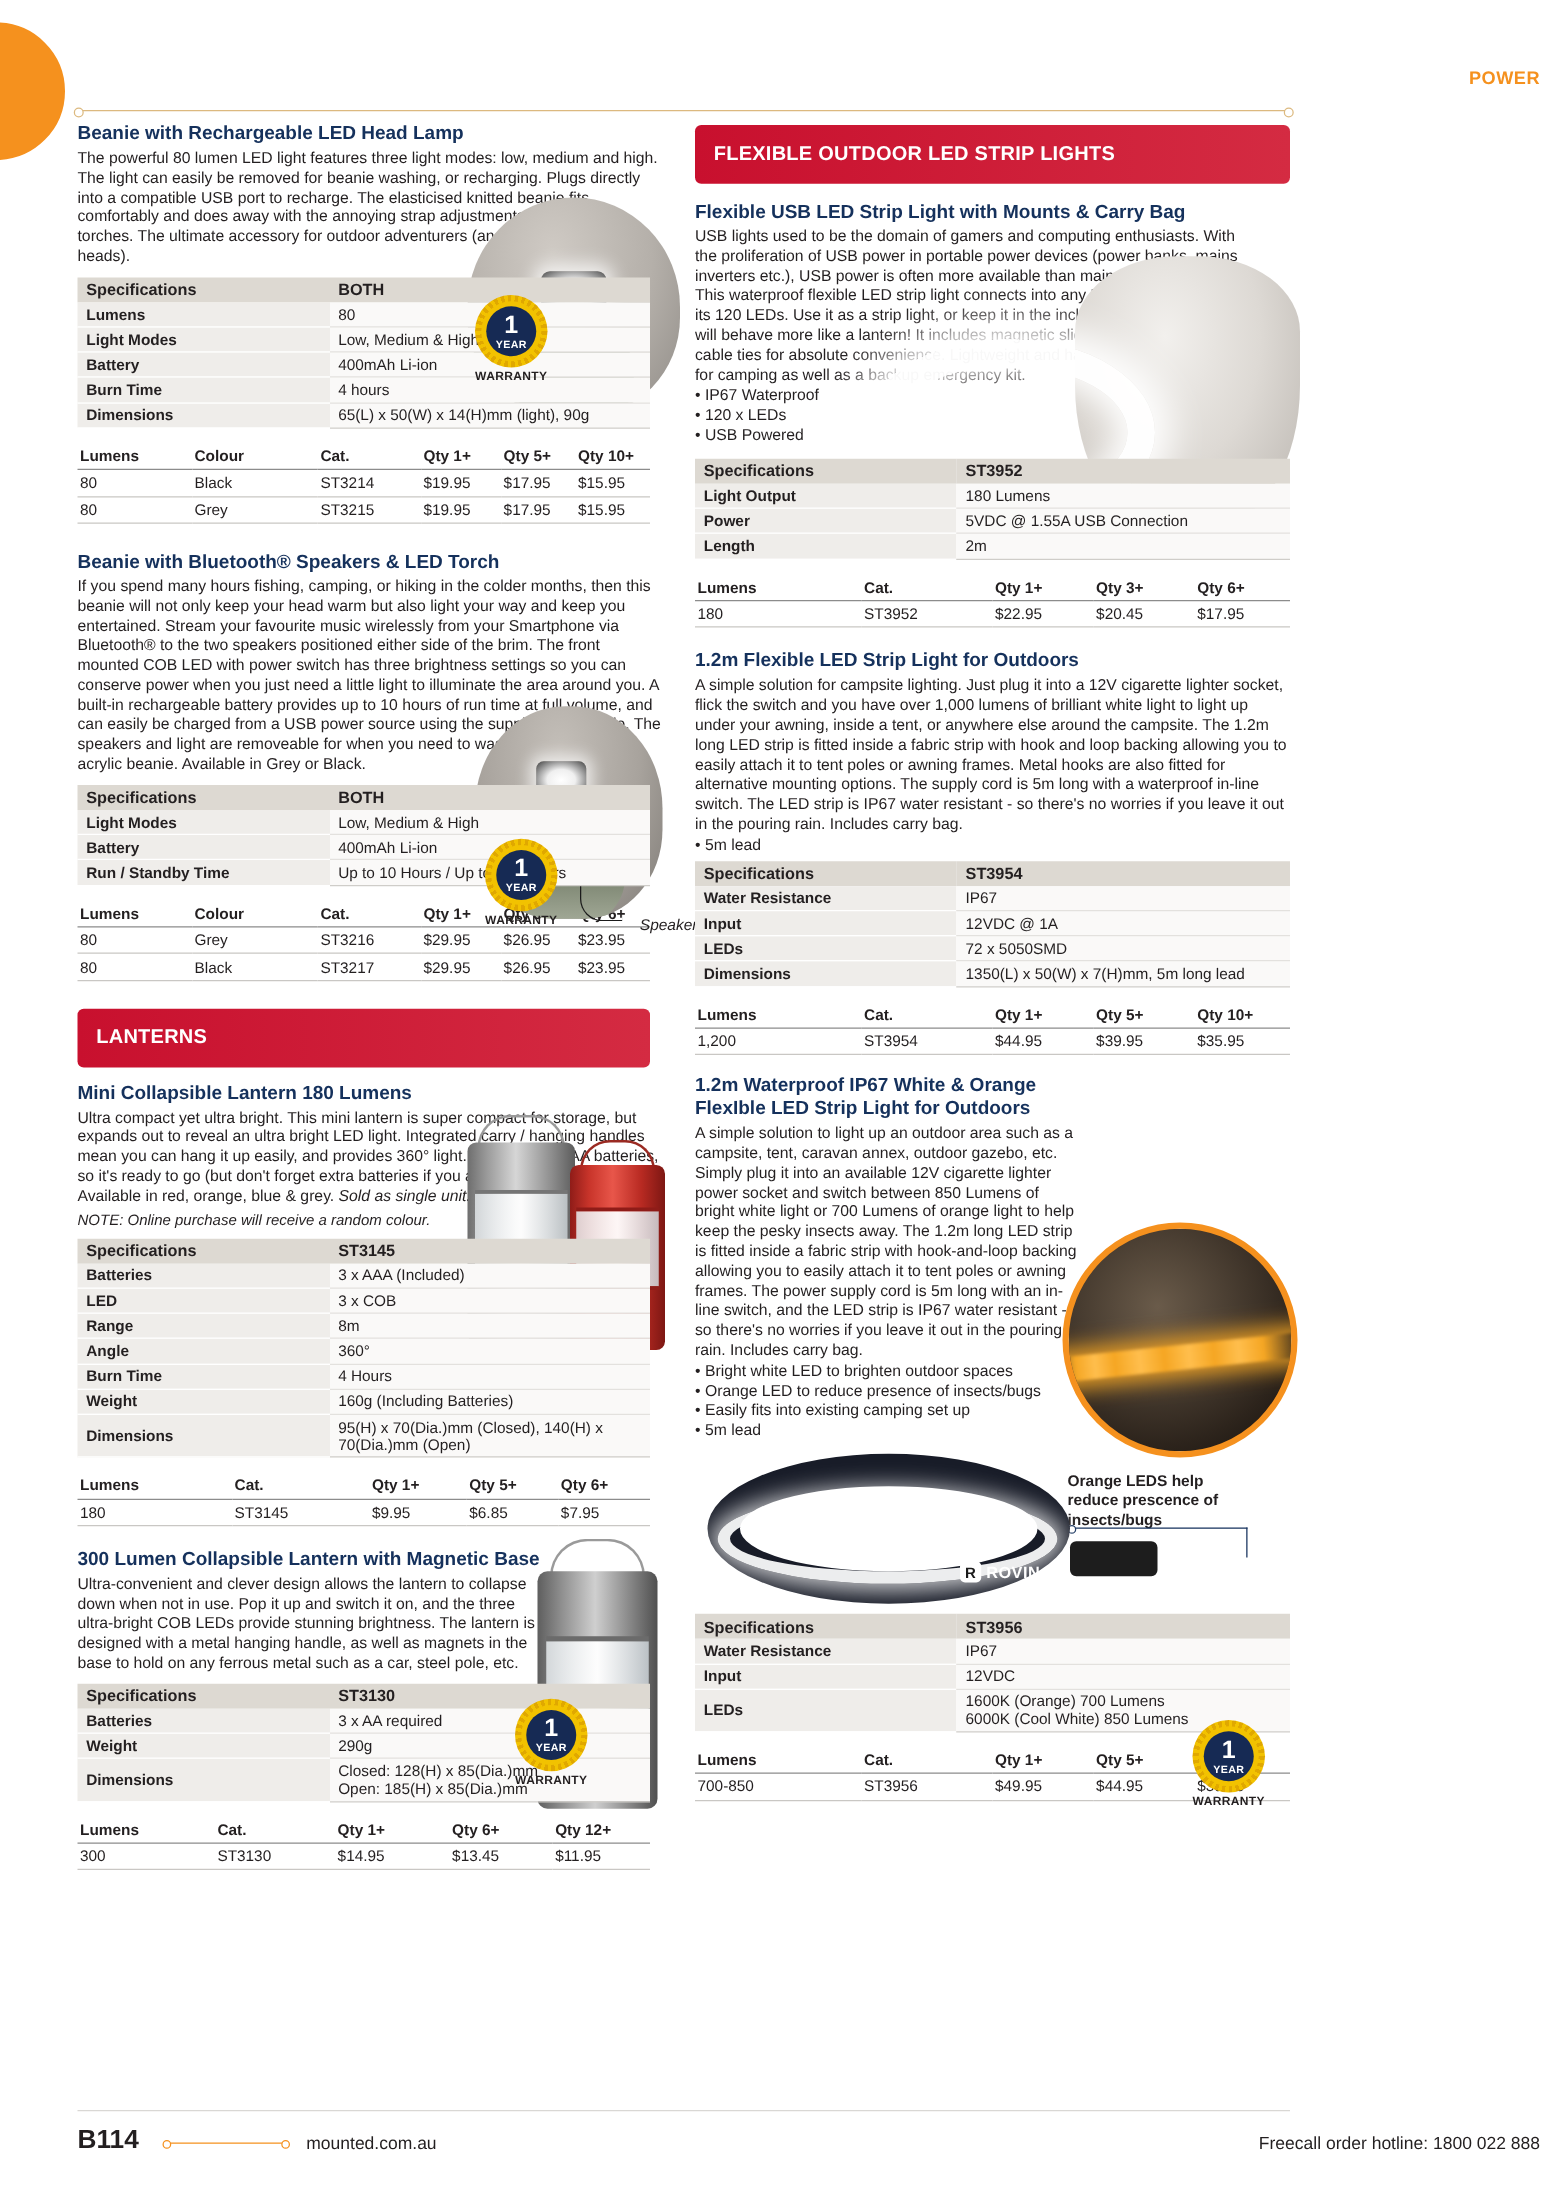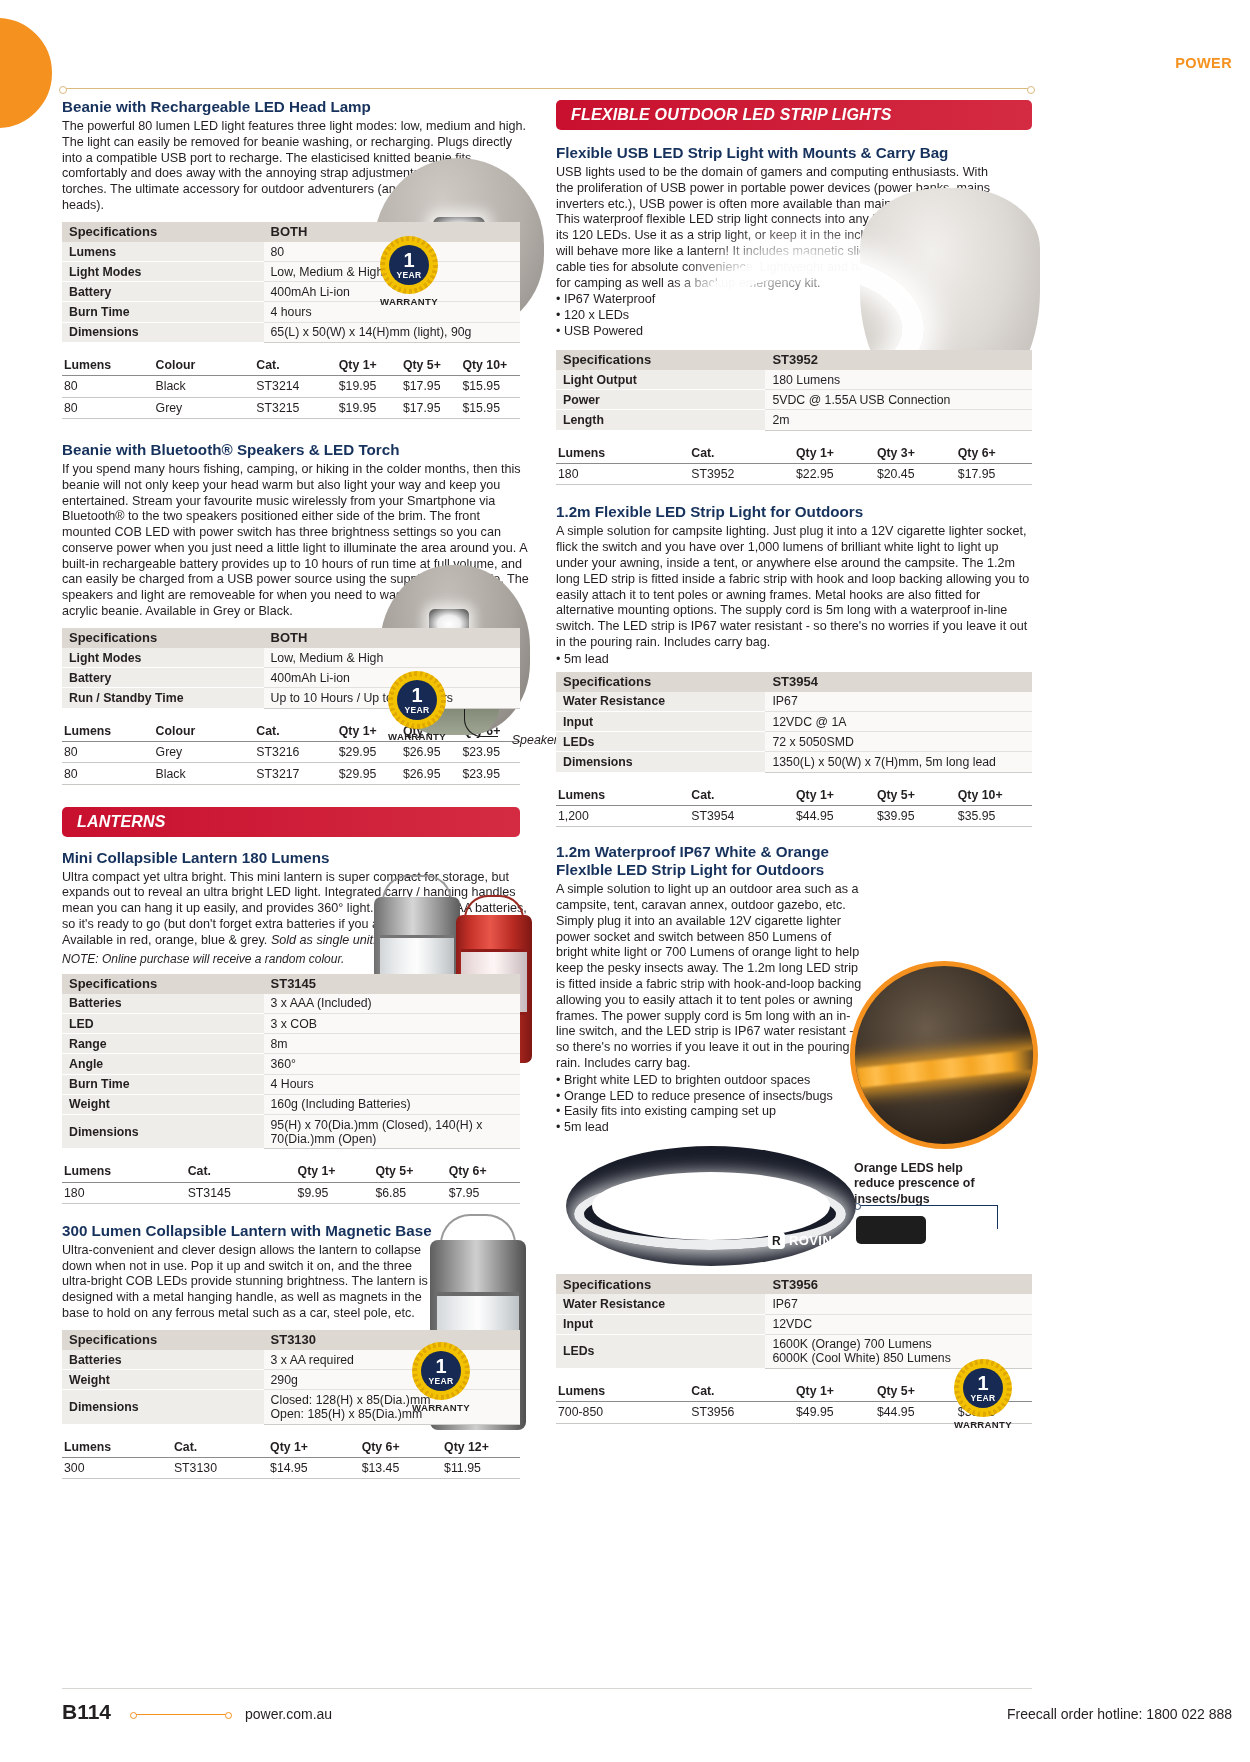--- a/index.html
+++ b/index.html
@@ -50,27 +50,26 @@
     margin-bottom: 3px; line-height: 1.18;
   }
   .body-text {
     font-size: 12.6px; line-height: 1.255; color: #231f20;
   }
   .body-text .ital { font-style: italic; }
   .bullets { font-size: 12.6px; line-height: 1.26; margin-top: 1px; }
   .note { font-size: 12px; font-style: italic; }
 
   .section-banner {
-    position: relative; height: 30px; border-radius: 5px;
+    position: relative; height: 47px; border-radius: 5px;
     background: #d7263d;
     background: linear-gradient(90deg,#c8102e 0%, #d42b42 100%);
     color: #fff; font-weight: bold; font-size: 16px;
     letter-spacing: .2px; display: flex; align-items: center;
     padding-left: 15px;
-    font-style: italic;
   }
 
   
   table { border-collapse: collapse; width: 100%; }
 
   .spec-table { font-size: 12.3px; }
   .spec-table th, .spec-table td { text-align: left; padding: 2.6px 7px; }
   .spec-table thead th { background: #ddd9d2; font-size: 13px; font-weight: bold; }
   .spec-table thead th:first-child { width: 44%; }
   .spec-table tbody th {
@@ -886,16 +885,16 @@
             <td>$39.95</td>
           </tr>
         </tbody>
       </table>
     </div>
   </div>
 
   <div class="footer-rule"></div>
   <div class="page-num">B114</div>
   <div class="foot-dash"></div>
-  <div class="foot-web">power.com.au</div>
+  <div class="foot-web">mounted.com.au</div>
   <div class="foot-hotline">Freecall order hotline: 1800 022 888</div>
 
 </div>
 
 </body></html>

